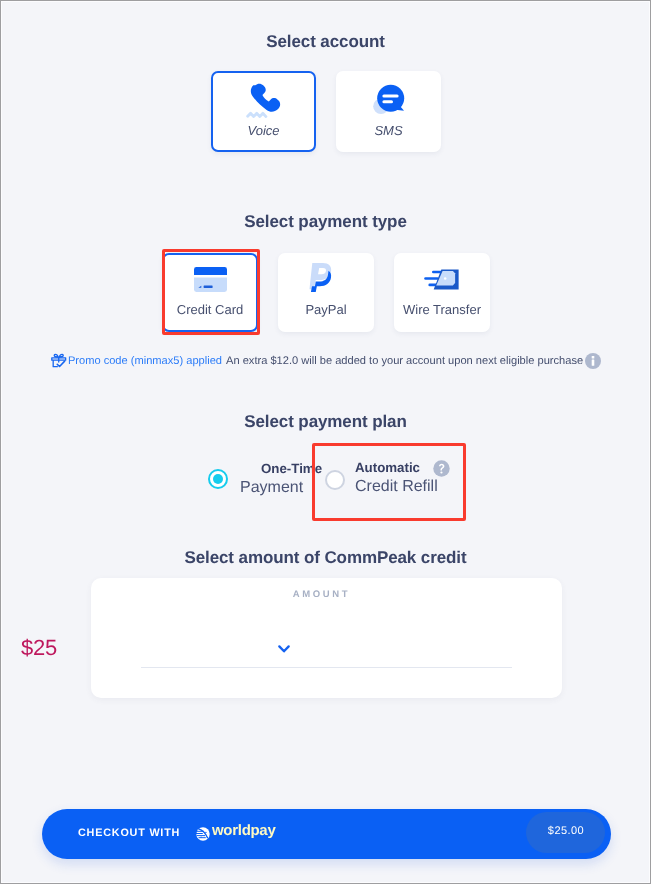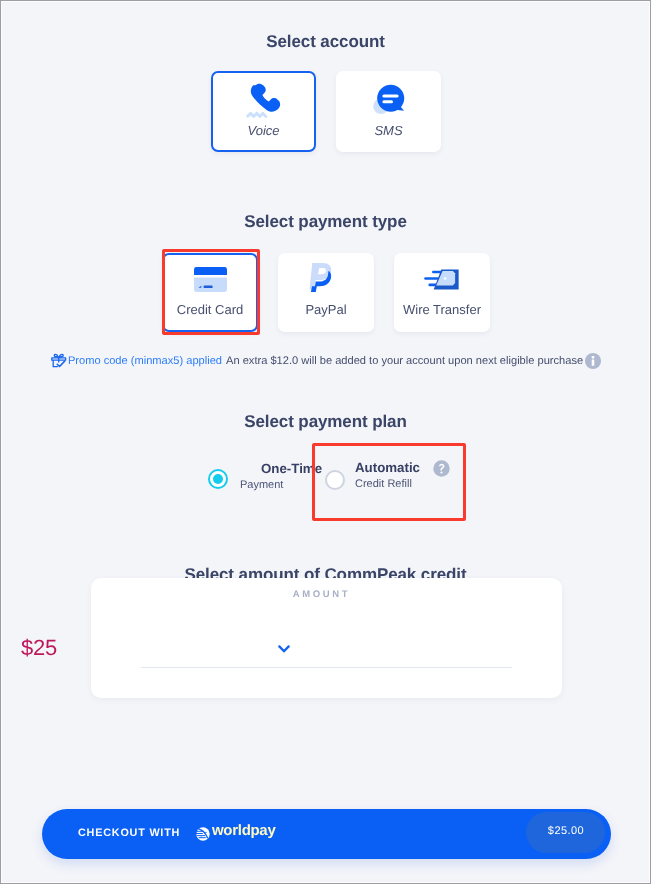--- a/index.html
+++ b/index.html
@@ -51,21 +51,21 @@
   .promo svg { flex:none; }
   .promo .hl { margin-right:4px; }
   .promo .rest { margin-right:2px; }
   .promo .hl { color:#2a7bf8; }
   .promo .rest { color:#434d6d; }
 
   
   .plan-row { position:absolute; left:0; top:455px; width:651px; height:50px; }
   .plan-opt { position:absolute; }
   .plan-t1 { position:absolute; font-size:13.3px; font-weight:700; color:#373f63; white-space:nowrap; }
-  .plan-t2 { position:absolute; font-size:11px; color:#4b5475; white-space:nowrap; }
+  .plan-t2 { position:absolute; font-size:16px; color:#4b5475; white-space:nowrap; }
 
   .radio { position:absolute; width:20px; height:20px; border-radius:50%; background:#fff; border:2px solid #ced4e1; }
   .radio.on { border-color:#16cced; border-width:2px; }
   .radio.on:after { content:""; position:absolute; left:3px; top:3px; width:10px; height:10px; border-radius:50%; background:#16cced; }
 
   .qmark { position:absolute; }
 
   
   .amt-card { position:absolute; left:90px; top:577px; width:471px; height:120px; background:#fff; border-radius:10px;
               box-shadow:0 2px 6px rgba(60,70,110,.06); }
@@ -187,21 +187,21 @@
       <svg class="qmark" style="left:432px; top:4px;" width="17" height="17" viewBox="0 0 17 17">
         <circle cx="8.5" cy="8.5" r="8.2" fill="#aeb8ce"></circle>
         <path d="M6.0 6.3c0-1.5 1.2-2.6 2.7-2.6 1.5 0 2.7 1.0 2.7 2.4 0 1.2-.7 1.8-1.6 2.4-.6.4-.9.8-.9 1.5v.4H7.5v-.6c0-1.1.4-1.7 1.3-2.3.6-.4.9-.7.9-1.3 0-.6-.5-1.0-1.1-1.0-.65 0-1.1.45-1.1 1.1z" fill="#fff"></path>
         <circle cx="8.45" cy="12.5" r="1.12" fill="#fff"></circle>
       </svg>
     </div>
   </div>
 
   <div class="redbox" style="left:311px; top:442px; width:154px; height:78px;"></div>
 
-  <div class="sec-title" style="top:564px;">Select amount of CommPeak credit</div>
+  <div class="sec-title" style="top:547px;">Select amount of CommPeak credit</div>
 
   <div class="amt-card"></div>
   <div class="amt-label">AMOUNT</div>
   <div class="amt-rule"></div>
   <svg class="amt-chev" width="16" height="16" viewBox="0 0 16 16">
     <path d="M3.3 5.4 L8 10.3 L12.7 5.4" fill="none" stroke="#1562f0" stroke-width="2.3" stroke-linecap="round" stroke-linejoin="round"></path>
   </svg>
   <div class="amt-value">$25</div>
 
   <div class="checkout">

